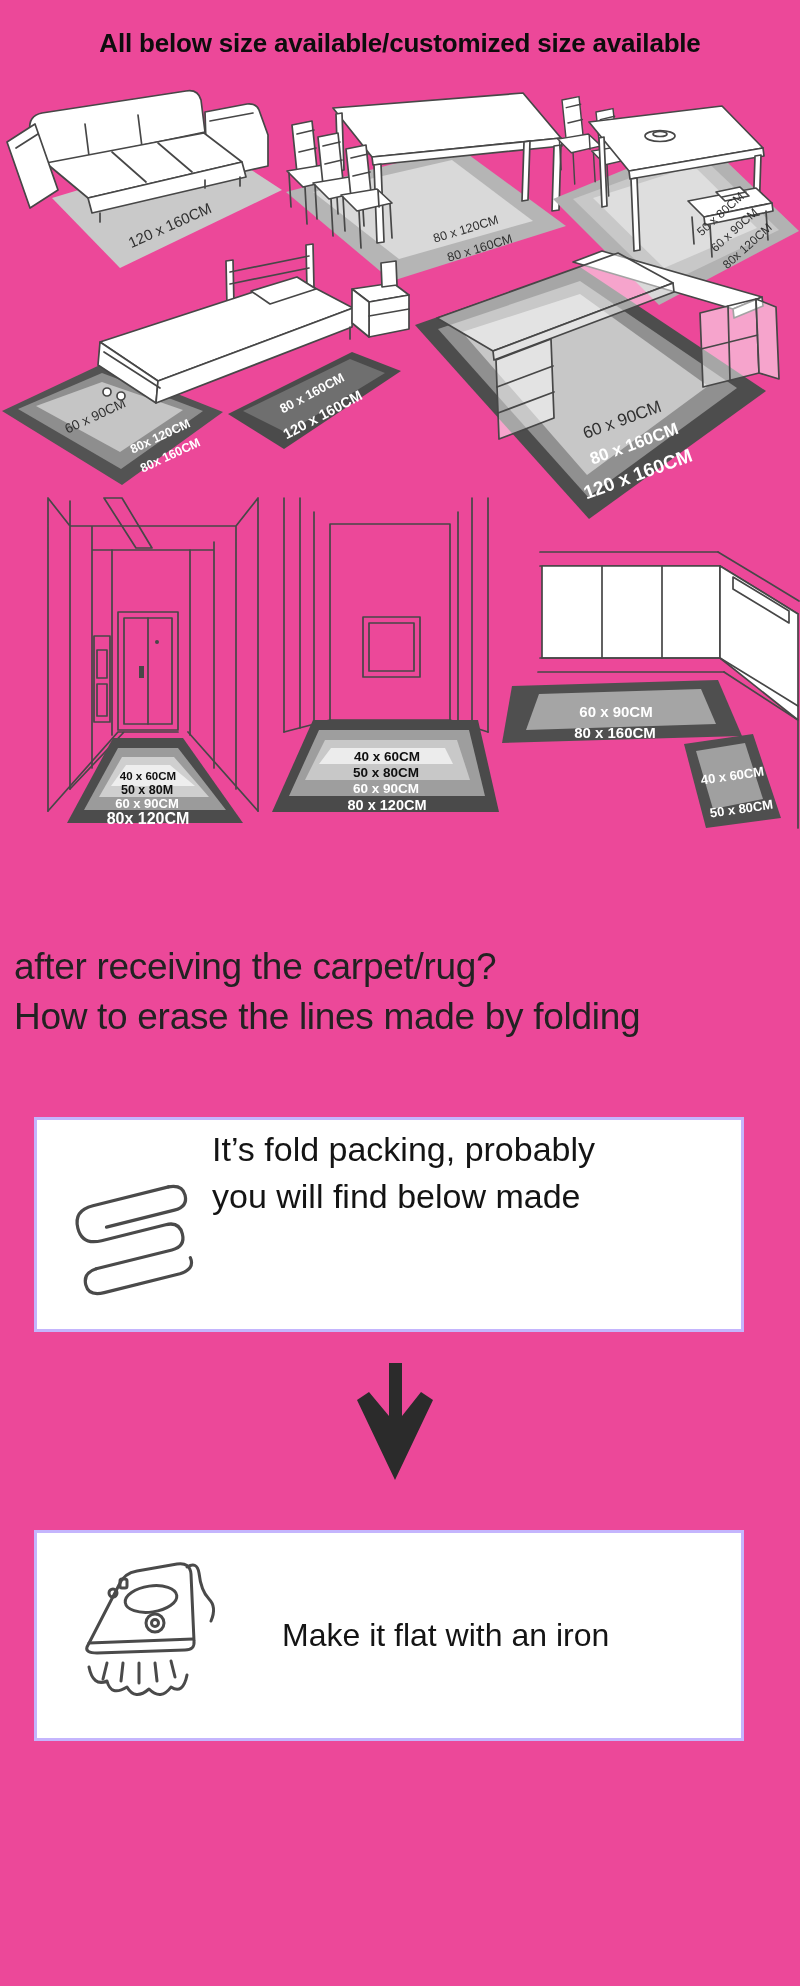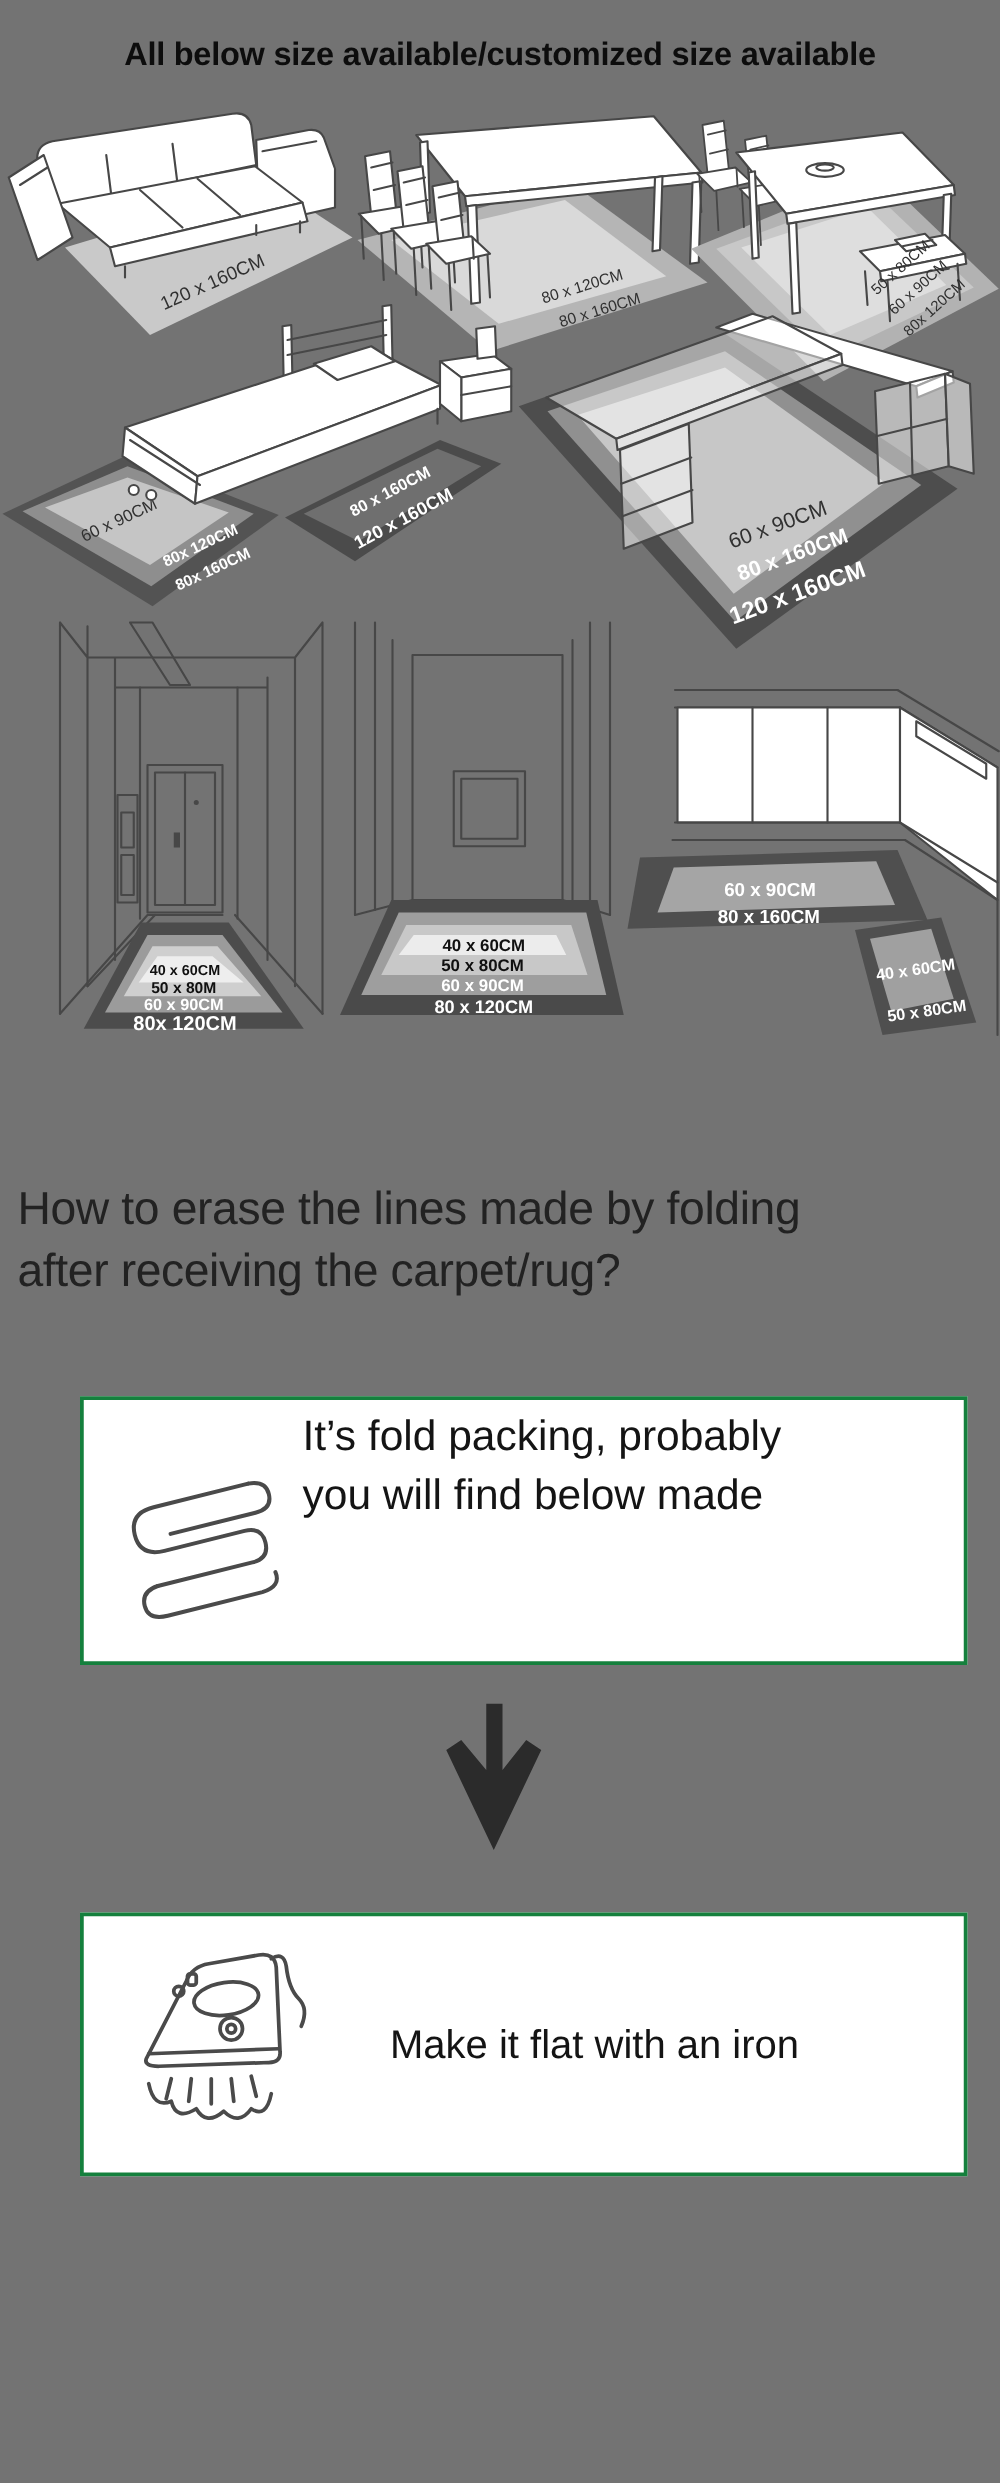--- a/index.html
+++ b/index.html
@@ -1,31 +1,31 @@
 <!DOCTYPE html>
 <html><head>
 <meta charset="utf-8">
 <style>
   html,body{margin:0;padding:0;background:#fff}
-  .page{position:relative;width:800px;height:1986px;background:#737373;overflow:hidden;
+  .page{position:relative;width:800px;height:1986px;background:#ec4899;overflow:hidden;
         font-family:"Liberation Sans",sans-serif;color:#111}
   .title{position:absolute;top:28px;left:0;width:100%;text-align:center;
          font-size:26px;font-weight:bold;letter-spacing:-0.2px;color:#0d0d0d}
   .collage{position:absolute;top:80px;left:0}
   svg text{font-family:"Liberation Sans",sans-serif}
   .s{stroke:#474747;stroke-width:1.7;stroke-linejoin:round;stroke-linecap:round;fill:none}
   .w{stroke:#474747;stroke-width:1.7;stroke-linejoin:round;fill:#fff}
   .wt{stroke:#474747;stroke-width:1.7;stroke-linejoin:round;fill:rgba(255,255,255,0.5)}
   .ld{fill:#303030;font-weight:normal}
   .lb{fill:#101010;font-weight:bold}
   .lw{fill:#ffffff;font-weight:bold}
   .question{position:absolute;left:14px;top:942px;font-size:37px;line-height:50px;
             color:#222;letter-spacing:-0.3px}
-  .stepbox{position:absolute;left:64px;width:710px;background:#fff;
-           border:3px solid #15803d;box-sizing:border-box}
+  .stepbox{position:absolute;left:34px;width:710px;background:#fff;
+           border:3px solid #c4b5fd;box-sizing:border-box}
   .box-fold{top:1117px;height:215px}
   .box-iron{top:1530px;height:211px}
   .fold-lines{position:absolute;left:175px;top:6px;font-size:34px;line-height:47px;color:#141414}
   .iron-text{position:absolute;left:245px;top:0;height:100%;display:flex;align-items:center;
              font-size:32px;color:#141414}
   .icon-slot{position:absolute}
   .fold-icon-slot{left:15px;top:52px}
   .iron-icon-slot{left:22px;top:18px}
   .arrow-slot{position:absolute;left:340px;top:1358px}
 </style>
@@ -224,22 +224,22 @@
       <text class="lw" x="615" y="658" font-size="15" text-anchor="middle">80 x 160CM</text>
 
       <polygon points="684,664 753,654 781,738 706,748" fill="#4f4f4f"></polygon>
       <polygon points="696,671 745,663 763,719 713,729" fill="#a0a0a0"></polygon>
       <text class="lw" font-size="13" text-anchor="middle" transform="translate(733,700) rotate(-8)">40 x 60CM</text>
       <text class="lw" font-size="13" text-anchor="middle" transform="translate(742,733) rotate(-8)">50 x 80CM</text>
     </g>
   </svg>
 
   <div class="question">
+    <div>after receiving the carpet/rug?</div>
     <div>How to erase the lines made by folding</div>
-    <div>after receiving the carpet/rug?</div>
   </div>
 
   <div class="stepbox box-fold">
     <div class="icon-slot fold-icon-slot">
       <svg width="155" height="135" viewBox="0 0 155 135">
         <g fill="none" stroke="#4a4a4a" stroke-width="3.2" stroke-linejoin="round" stroke-linecap="round" transform="rotate(-14 77 67) translate(4,8)">
           <path d="M124 18 H46 Q26 18 26 36 T46 54 H112 Q126 54 126 67 T112 80 H34"></path>
           <path d="M124 18 Q138 19 138 30 Q138 42 124 42 H54"></path>
           <path d="M34 80 Q20 81 20 93 Q20 105 36 105 H114 Q130 104 128 92"></path>
         </g>

